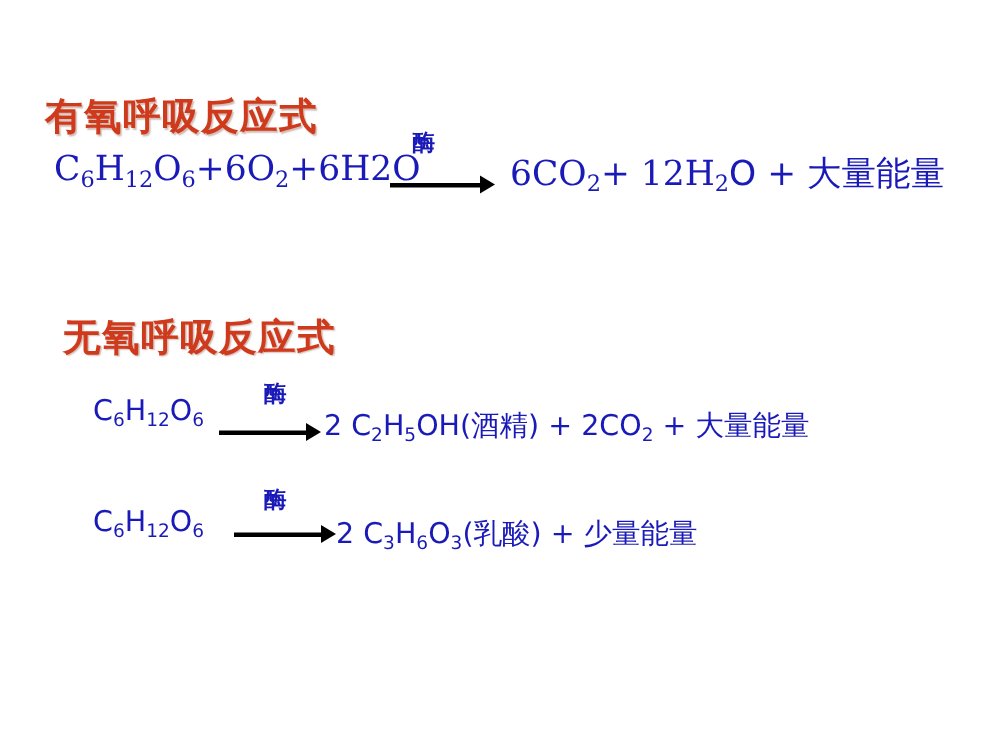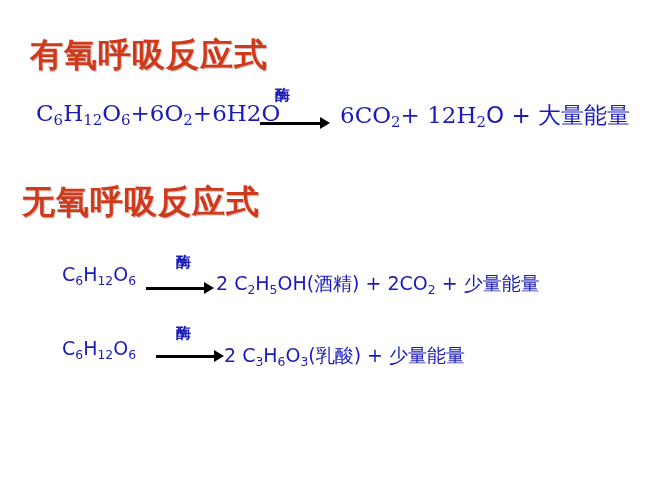--- a/index.html
+++ b/index.html
@@ -1,17 +1,17 @@
 <!DOCTYPE html>
 <html><head>
 <meta charset="utf-8">
 <style>
   html,body{margin:0;padding:0;background:#fff;}
   body{width:667px;height:500px;position:relative;overflow:hidden;font-family:"DejaVu Sans",sans-serif;}
-  .title{position:absolute;color:#d03a1c;font-weight:bold;font-size:33px;letter-spacing:1px;text-shadow:1px 1px 1px rgba(120,60,40,0.35);}
+  .title{position:absolute;color:#d03a1c;font-weight:bold;font-size:25px;letter-spacing:1px;text-shadow:1px 1px 1px rgba(120,60,40,0.35);margin-top:28px;}
   .eq{position:absolute;color:#1a1ab8;white-space:nowrap;text-align:right;}
   .serif{font-family:"DejaVu Serif","Liberation Serif",serif;font-size:23px;}
   .sans{font-family:"DejaVu Sans","Liberation Sans",sans-serif;font-size:19px;font-weight:normal;}
   .cond{position:absolute;color:#1a1ab8;font-weight:bold;font-size:15px;}
   .arrow{position:absolute;height:3px;background:#000;}
   .arrow::after{content:"";position:absolute;right:-8px;top:-5px;border-left:10px solid #000;border-top:6.5px solid transparent;border-bottom:6.5px solid transparent;}
   sub{font-size:65%;vertical-align:-0.3em;line-height:0;}
   .cjk{font-family:"DejaVu Sans",sans-serif;margin-top:40px;}
 </style>
 </head>
@@ -21,29 +21,29 @@
 
 <div class="eq serif" style="left:36px;top:100px;">
   <span>C</span><sub>6</sub><span>H</span><sub>12</sub><span>O</span><sub>6</sub><span>+6O</span><sub>2</sub><span>+6H2O</span>
 </div>
 <div class="cond" style="left:275px;top:86px;">酶</div>
 <div class="arrow" style="left:260px;top:122px;width:62px;"></div>
 <div class="eq serif" style="left:340px;top:100px;">
   <span>6CO</span><sub>2</sub><span>+ 12H</span><sub>2</sub><span class="cjk">O + 大量能量</span>
 </div>
 
-<div class="title" style="left:22px;top:180px;text-align:center;">无氧呼吸反应式</div>
+<div class="title" style="left:42px;top:180px;text-align:center;">无氧呼吸反应式</div>
 
 <div class="eq sans" style="left:62px;top:263px;">
   <span>C</span><sub>6</sub><span>H</span><sub>12</sub><span>O</span><sub>6</sub>
 </div>
 <div class="cond" style="left:176px;top:253px;">酶</div>
 <div class="arrow" style="left:146px;top:287px;width:60px;"></div>
 <div class="eq sans" style="left:216px;top:271px;">
-  <span>2 C</span><sub>2</sub><span>H</span><sub>5</sub><span>OH(酒精) + 2CO</span><sub>2</sub><span> + 少量能量</span>
+  <span>2 C</span><sub>2</sub><span>H</span><sub>5</sub><span>OH(酒精) + 2CO</span><sub>2</sub><span> + 大量能量</span>
 </div>
 
 <div class="eq sans" style="left:62px;top:337px;">
   <span>C</span><sub>6</sub><span>H</span><sub>12</sub><span>O</span><sub>6</sub>
 </div>
 <div class="cond" style="left:176px;top:324px;">酶</div>
 <div class="arrow" style="left:156px;top:355px;width:60px;"></div>
 <div class="eq sans" style="left:224px;top:343px;">
   <span>2 C</span><sub>3</sub><span>H</span><sub>6</sub><span>O</span><sub>3</sub><span>(乳酸)  + 少量能量</span>
 </div>

